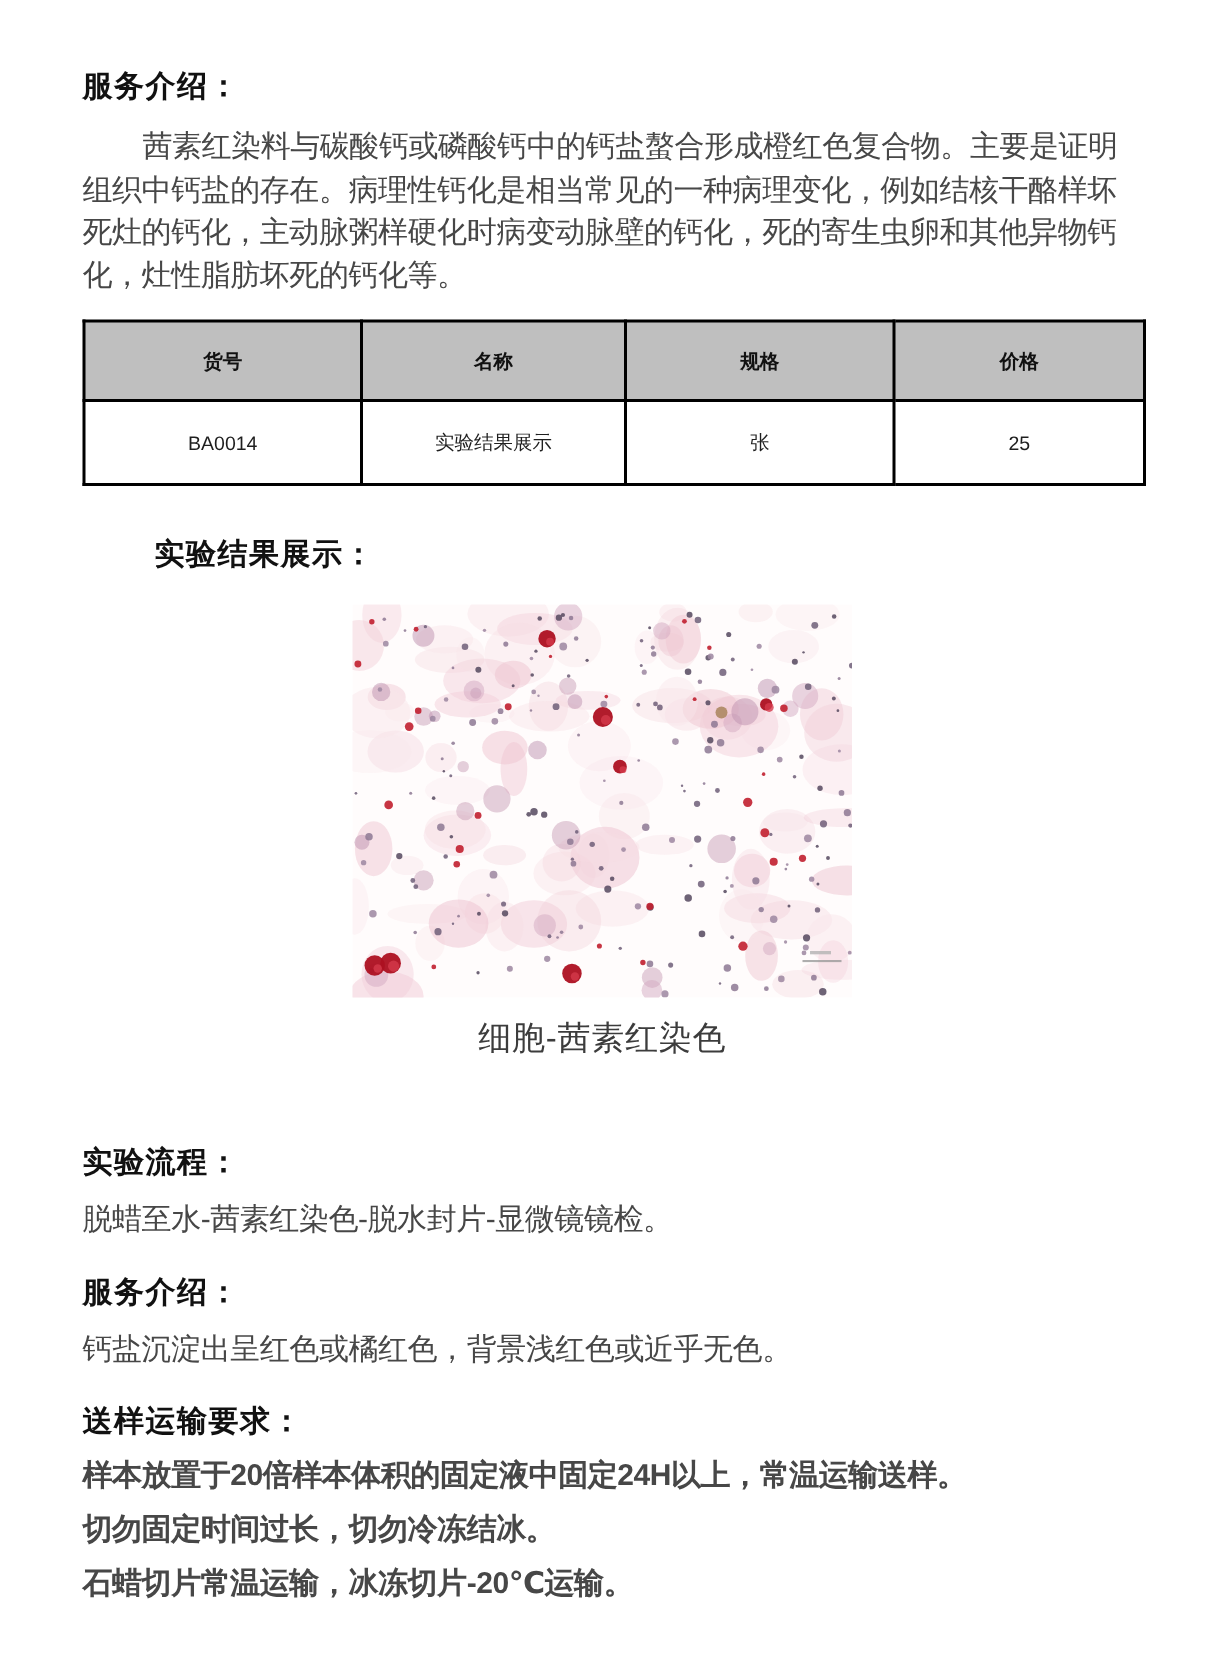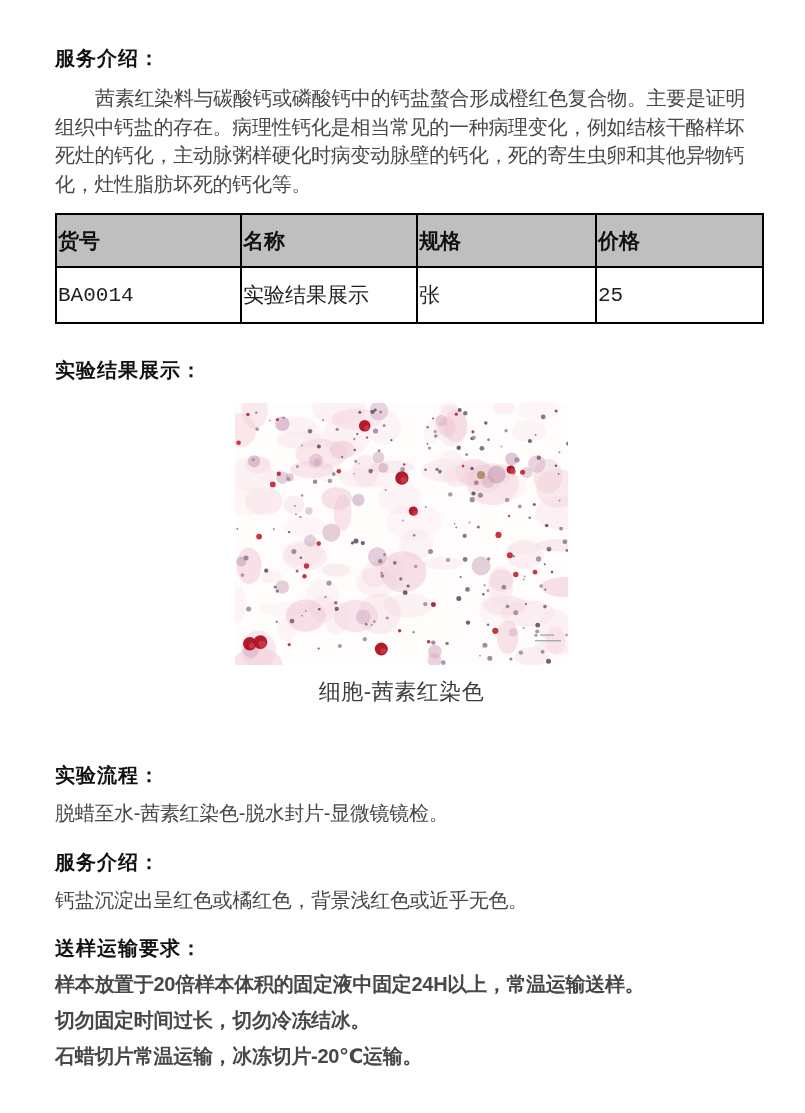--- a/index.html
+++ b/index.html
@@ -7,36 +7,36 @@
     width:805px;height:1113px;overflow:hidden;
     font-family:"Liberation Sans","DejaVu Sans",sans-serif;
     color:#4a4a4a;position:relative;
   }
   .content{padding:0 57px 0 55px;}
   .sec-heading{
     font-size:20px;font-weight:bold;color:#111111;
     letter-spacing:1px;line-height:32px;margin:0;
   }
   .h-intro{padding-top:42px;}
-  .h-results{margin-top:30px;}
+  .h-results{margin-top:30px;margin-left:48px;}
   .h-procedure{margin-top:52px;}
   .h-interp{margin-top:18px;}
   .h-shipping{margin-top:18px;}
   .body-text{
     font-size:20px;line-height:28.5px;color:#474747;
     margin:10px 0 0 0;letter-spacing:-0.3px;
   }
   .indent{text-indent:2em;}
   table.price{
     border-collapse:collapse;margin-top:15px;width:691px;
     table-layout:fixed;
   }
   table.price td{
-    border:2px solid #000000;vertical-align:middle;
-    font-size:21px;color:#1f1f1f;font-family:Liberation Mono, monospace;
+    border:2px solid #000000;text-align:center;vertical-align:middle;
+    font-size:13px;color:#1f1f1f;
   }
   table.price .hdr td{height:49px;font-weight:bold;color:#111111;}
   table.price .row td{height:52px;}
   .c1{width:181px;}.c2{width:172px;}.c3{width:175px;}.c4{width:163px;}
   .figure-wrap{width:333px;margin:17px auto 0 auto;}
   .figure-wrap svg{display:block;}
   .caption{
     text-align:center;font-size:22px;color:#3c3c3c;
     margin-top:12px;letter-spacing:0.5px;
   }

